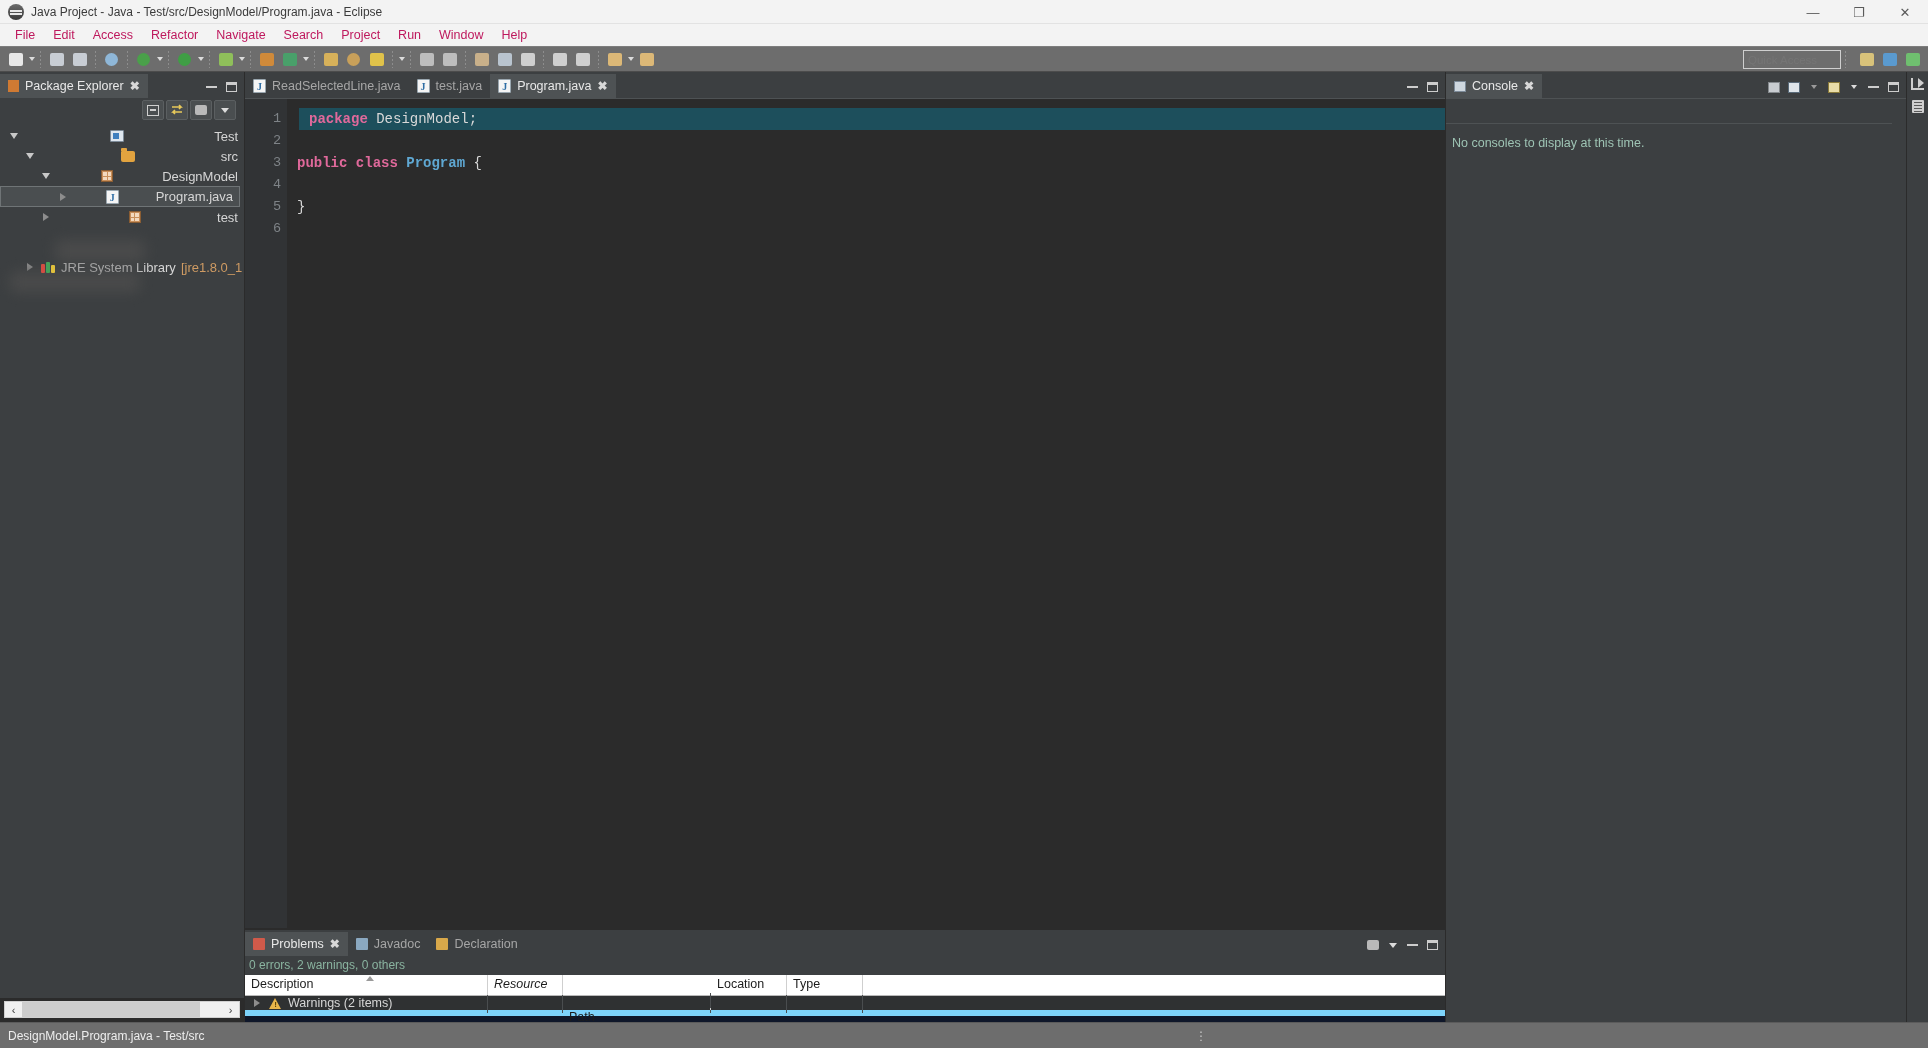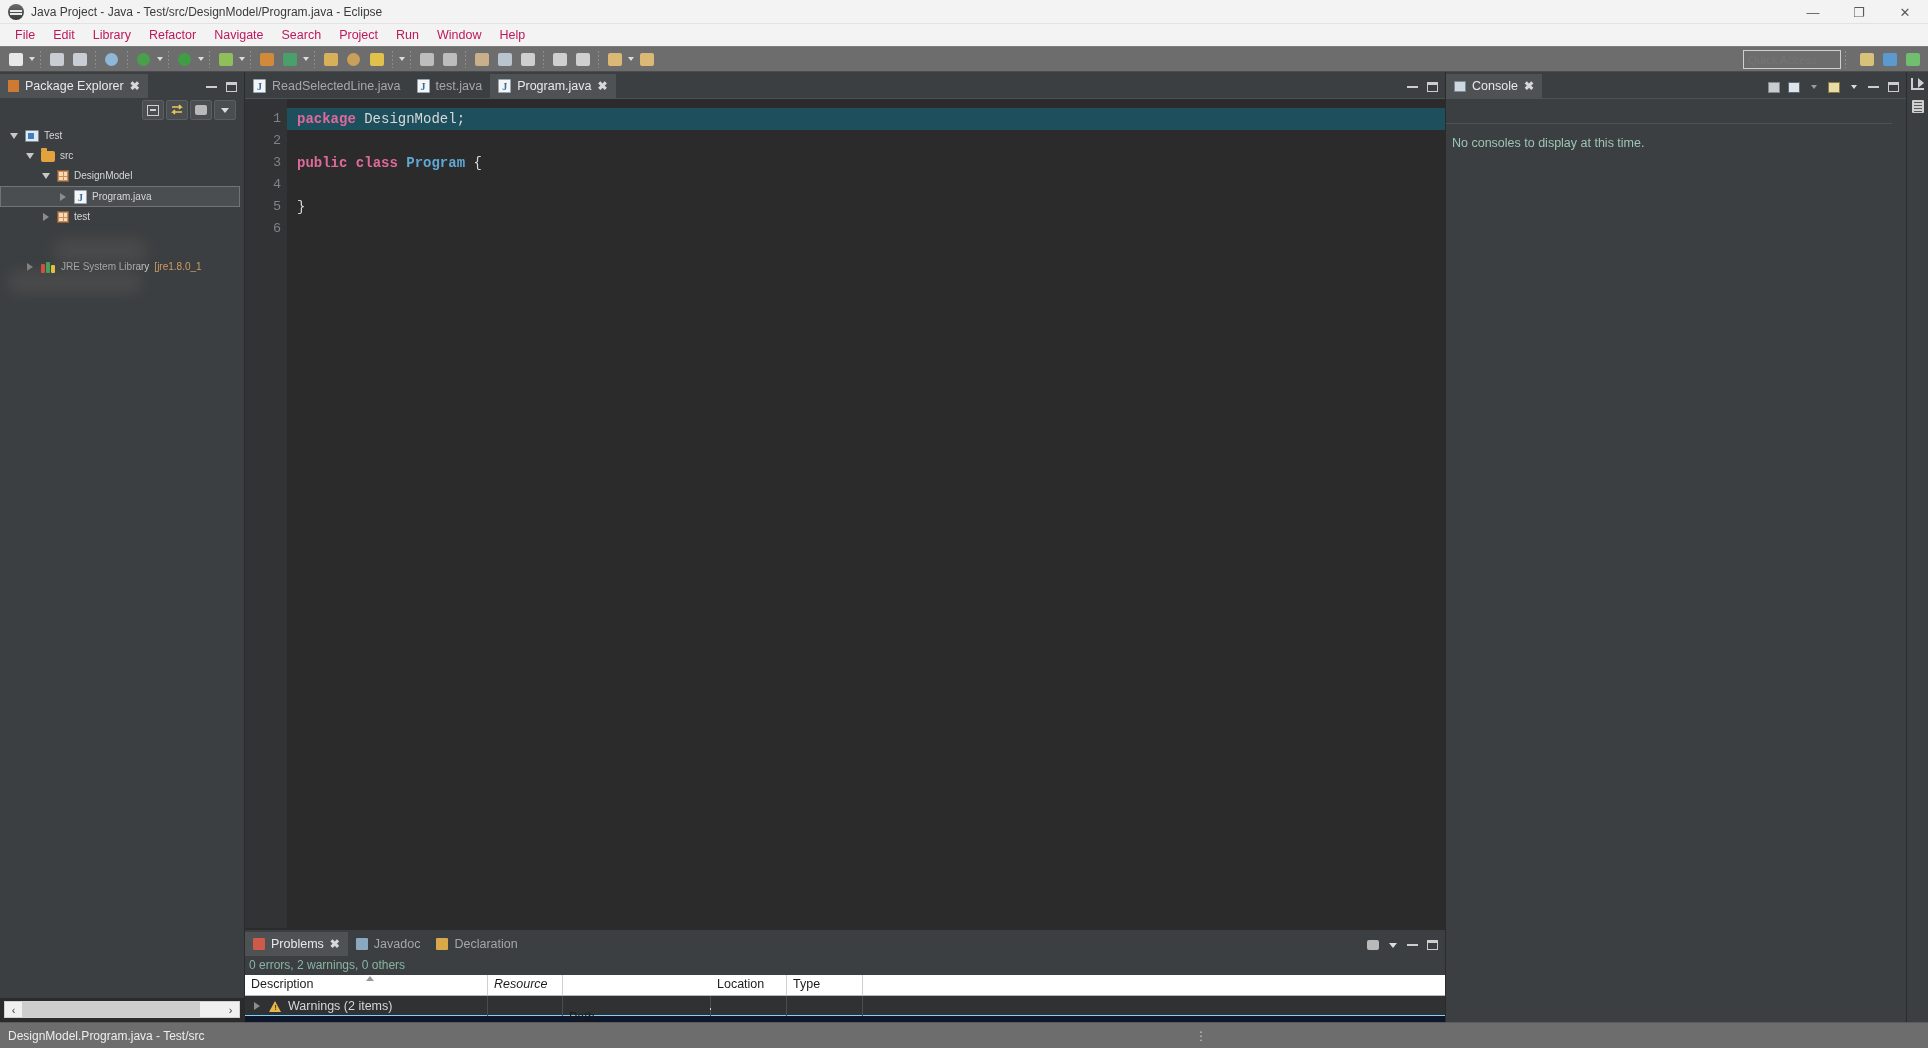--- a/index.html
+++ b/index.html
@@ -111,22 +111,22 @@
   .twisty.open::after { content: ""; border-left: 4.5px solid transparent; border-right: 4.5px solid transparent;
                         border-top: 6px solid #c8c8c8; }
 
   
   #pkg-explorer { width: 245px; flex: none; border-right: 1px solid #2b2b2b; }
   .pe-toolrow { height: 24px; display: flex; align-items: center; justify-content: flex-end;
                 padding-right: 8px; gap: 2px; background: #3c3f41; flex: none; }
   .pe-tbtn { width: 22px; height: 20px; display: flex; align-items: center; justify-content: center;
              border: 1px solid #5b5f61; background: #4a4e50; border-radius: 2px; }
   .tree { flex: 1; overflow: hidden; padding-top: 4px; position: relative; }
-  .trow { height: 20px; display: flex; align-items: center; gap: 5px; font-size: 10px;
-          color: #d6d6d6; padding-right: 6px; white-space: nowrap; }
+  .trow { height: 20px; display: flex; align-items: center; gap: 5px; font-size: 13px;
+          color: #d6d6d6; padding-right: 6px; white-space: nowrap; justify-content: space-between; }
   .trow.selected { background: #4a4e50; border: 1px solid #6f7476; height: 21px; margin-right: 4px; }
   .trow .lbl { line-height: 1; }
   .jre-ver { color: #cf9b63; }
   .blur-blob { position: absolute; background: #4d4d4d; filter: blur(7px); border-radius: 5px; opacity: .85; }
   .pe-scroll {
     height: 24px; flex: none; background: #2b2b2b; padding: 3px 4px 4px;
     display: flex; align-items: center;
   }
   .pe-scroll-track { flex: 1; height: 17px; background: #f0f0f0; display: flex; align-items: center;
                      border: 1px solid #d0d0d0; }
@@ -142,42 +142,42 @@
   .editor-body { flex: 1; background: #2b2b2b; display: flex; min-height: 0; position: relative;
                  border-top: 1px solid #4e5254; }
   .marker-bar { width: 16px; background: #313335; flex: none; }
   .gutter { width: 26px; background: #313335; flex: none; text-align: right;
             padding-right: 6px; padding-top: 9px; }
   .gline { height: 22px; font-size: 13.5px; color: #7e8387; line-height: 22px;
            font-family: "Liberation Mono", monospace; }
   .code-area { flex: 1; padding-top: 9px; position: relative; min-width: 0; overflow: hidden; }
   .cline { height: 22px; line-height: 22px; font-size: 14px; padding-left: 10px;
            font-family: "Liberation Mono", monospace; color: #d8d8d8; white-space: pre; }
-  .cline.current { background: #1d4f5c; }
+  .cline.current { background: #1d4f5c; margin-left: 12px; }
   .kw { color: #e0699b; font-weight: bold; }
   .type { color: #5fa8d3; font-weight: bold; }
   .caret-cell { width: 16px; height: 18px; flex: none;
     background-image: linear-gradient(45deg, #8ea9c9 25%, transparent 25%, transparent 75%, #8ea9c9 75%),
                       linear-gradient(45deg, #8ea9c9 25%, #d8e2ee 25%, #d8e2ee 75%, #8ea9c9 75%);
     background-size: 4px 4px; background-position: 0 0, 2px 2px; }
 
   
   #problems-part { height: 94px; flex: none; display: flex; flex-direction: column;
                    border-top: 2px solid #2b2b2b; border-right: 1px solid #2b2b2b; }
   .prob-summary { font-size: 12px; color: #8ab4a0; padding: 2px 0 3px 4px; background: #3c3f41; flex: none; }
   .prob-table { flex: 1; background: #0f172a; display: flex; flex-direction: column; min-height: 0; }
   .prob-head { display: flex; height: 21px; background: #ffffff; flex: none;
                border-bottom: 1px solid #b9b9b9; }
   .pcol { font-size: 12.5px; color: #1c1c1c; padding: 2px 0 0 6px;
           border-right: 1px solid #cfcfcf; position: relative; }
   .sort-caret { position: absolute; left: 50%; top: 1px; width: 0; height: 0;
                 border-left: 4px solid transparent; border-right: 4px solid transparent;
                 border-bottom: 5px solid #9a9a9a; }
   .prob-row { display: flex; height: 20px; align-items: center; background: #2f3132;
-              border-bottom: 1px solid #7dd3fc; }
+              border-bottom: 6px solid #7dd3fc; }
   .prow-desc { display: flex; align-items: center; gap: 6px; font-size: 12.5px; color: #d6d6d6;
                padding-left: 6px; border-right: 1px solid #4a4d4f; height: 20px; }
   .warn-ico { width: 13px; height: 12px; position: relative; flex: none; }
   .warn-ico::after { content: ""; position: absolute; left: 0; bottom: 0;
                      border-left: 6.5px solid transparent; border-right: 6.5px solid transparent;
                      border-bottom: 11px solid #e8b54a; }
   .warn-ico::before { content: "!"; position: absolute; inset: 0; z-index: 2; text-align: center;
                       font-size: 8px; color: #5a4205; line-height: 15px; font-weight: bold; }
   .prow-cell { border-right: 1px solid #4a4d4f; height: 20px; }
 
@@ -208,21 +208,21 @@
   <div class="win-ctrls">
     <div class="wc">—</div>
     <div class="wc">❐</div>
     <div class="wc close">✕</div>
   </div>
 </div>
 
 <div class="menubar" id="menu-bar">
     <div class="menu-item">File</div>
     <div class="menu-item">Edit</div>
-    <div class="menu-item">Library</div>
+    <div class="menu-item">Access</div>
     <div class="menu-item">Refactor</div>
     <div class="menu-item">Navigate</div>
     <div class="menu-item">Search</div>
     <div class="menu-item">Project</div>
     <div class="menu-item">Run</div>
     <div class="menu-item">Window</div>
     <div class="menu-item">Help</div>
   </div>
 
 <div class="toolbar">

